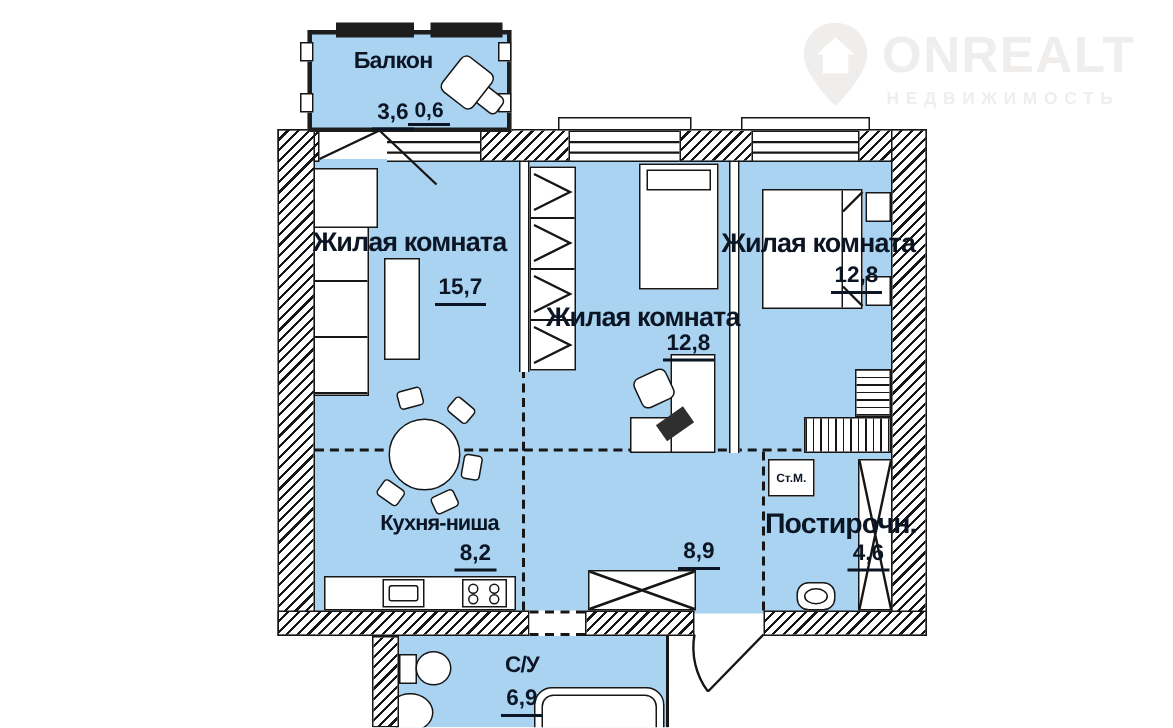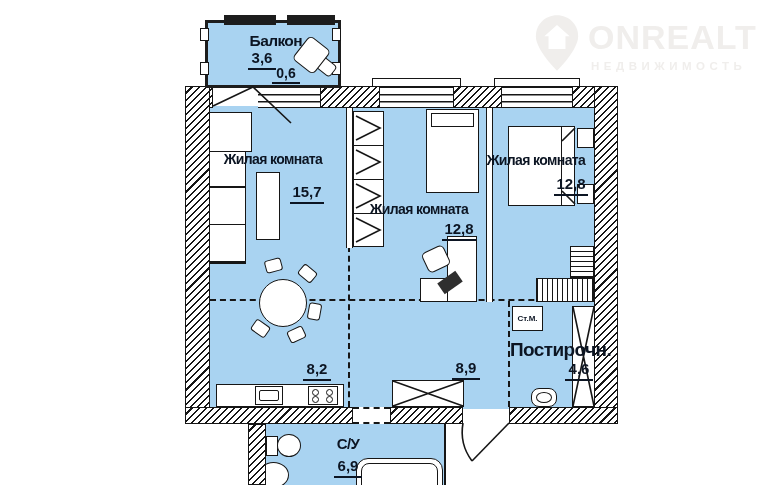--- a/index.html
+++ b/index.html
@@ -17,21 +17,21 @@
        border-top:2px solid var(--line,#161616);border-bottom:1.6px solid var(--line,#161616);
        background-image:linear-gradient(var(--line,#161616),var(--line,#161616)),
                         linear-gradient(var(--line,#161616),var(--line,#161616));
        background-size:100% 1.5px,100% 1.5px;background-position:0 6px,0 13px;background-repeat:no-repeat;}
   .ledge{position:absolute;box-sizing:border-box;background:#fff;border:1px solid var(--line,#161616);}
   .dash-h{position:absolute;border-top:2.6px dashed var(--line,#161616);}
   .dash-v{position:absolute;border-left:2.6px dashed var(--line,#161616);}
   .part{position:absolute;box-sizing:border-box;background:#fff;
         border-left:1.6px solid var(--line,#161616);border-right:1.6px solid var(--line,#161616);}
   .lbl{position:absolute;color:var(--txt,#0c1523);font-weight:700;letter-spacing:-0.6px;
-       text-align:center;white-space:nowrap;font-size:14px;line-height:1.1;}
+       text-align:center;white-space:nowrap;font-size:18px;line-height:1.1;}
   .num{position:absolute;color:var(--txt,#0c1523);font-weight:700;text-align:center;
        font-size:15px;line-height:1.1;border-bottom:2px solid var(--txt,#0c1523);padding-bottom:1px;}
   .chair{position:absolute;box-sizing:border-box;width:17px;height:13px;background:#fff;
          border:1.4px solid var(--line,#161616);border-radius:3px;}
   .burner{position:absolute;width:7px;height:7px;border:1.3px solid var(--line,#161616);
           border-radius:50%;box-sizing:border-box;}
   .logo-brand{position:absolute;font-weight:800;font-size:34px;letter-spacing:1px;color:var(--logo,#f1efed);}
   .logo-sub{position:absolute;font-weight:700;font-size:11.5px;letter-spacing:4.5px;color:var(--logo,#f1efed);}
   svg.overlay{position:absolute;left:0;top:0;pointer-events:none;}
 </style>
@@ -146,33 +146,34 @@
   <svg class="overlay" width="782" height="485" viewBox="0 0 782 485" fill="none" stroke="#161616" stroke-width="1.6">
     <path d="M253,87 L213,106 M253,87 L291,123"></path>
     <path d="M509,423 L472,461"></path>
     <path d="M463,423 A49,49 0 0 0 472,461"></path>
     <path d="M393,381 L463,406 M393,406 L463,381"></path>
     <path d="M573,307 L594,406 M573,406 L594,307"></path>
     <path d="M356,116 L380,128 L356,140 M356,150 L380,162 L356,174 M356,184 L380,196 L356,208 M356,218 L380,230 L356,242"></path>
     <path d="M575,128 L562,141 M575,204 L562,191"></path>
   </svg>
 
-  <div class="lbl" style="left:222px;top:32px;width:80px;font-size:15.5px;text-align:right;">Балкон</div>
-  <div class="num" style="left:248px;top:50px;width:28px;text-align:center;">3,6</div>
+  <div class="lbl" style="left:222px;top:32px;width:80px;font-size:15.5px;">Балкон</div>
+  <div class="num" style="left:248px;top:67px;width:28px;text-align:center;">3,6</div>
   <div class="num" style="left:272px;top:66px;width:28px;font-size:14px;">0,6</div>
 
   <div class="lbl" style="left:208px;top:152px;width:130px;">Жилая комната</div>
   <div class="num" style="left:290px;top:184px;width:34px;">15,7</div>
 
   <div class="lbl" style="left:364px;top:202px;width:110px;">Жилая комната</div>
   <div class="num" style="left:442px;top:221px;width:34px;">12,8</div>
 
   <div class="lbl" style="left:481px;top:153px;width:110px;">Жилая комната</div>
   <div class="num" style="left:554px;top:176px;width:34px;">12,8</div>
 
+  <div class="lbl" style="left:238px;top:342px;width:110px;font-size:14.5px;">Кухня-ниша</div>
   <div class="num" style="left:303px;top:361px;width:28px;">8,2</div>
 
   <div class="num" style="left:452px;top:360px;width:28px;">8,9</div>
 
   <div class="lbl" style="left:510px;top:340px;width:90px;font-size:19px;">Постирочн.</div>
   <div class="num" style="left:565px;top:361px;width:28px;">4,6</div>
 
   <div class="lbl" style="left:318px;top:436px;width:60px;font-size:15px;">С/У</div>
   <div class="num" style="left:334px;top:458px;width:28px;">6,9</div>
 

